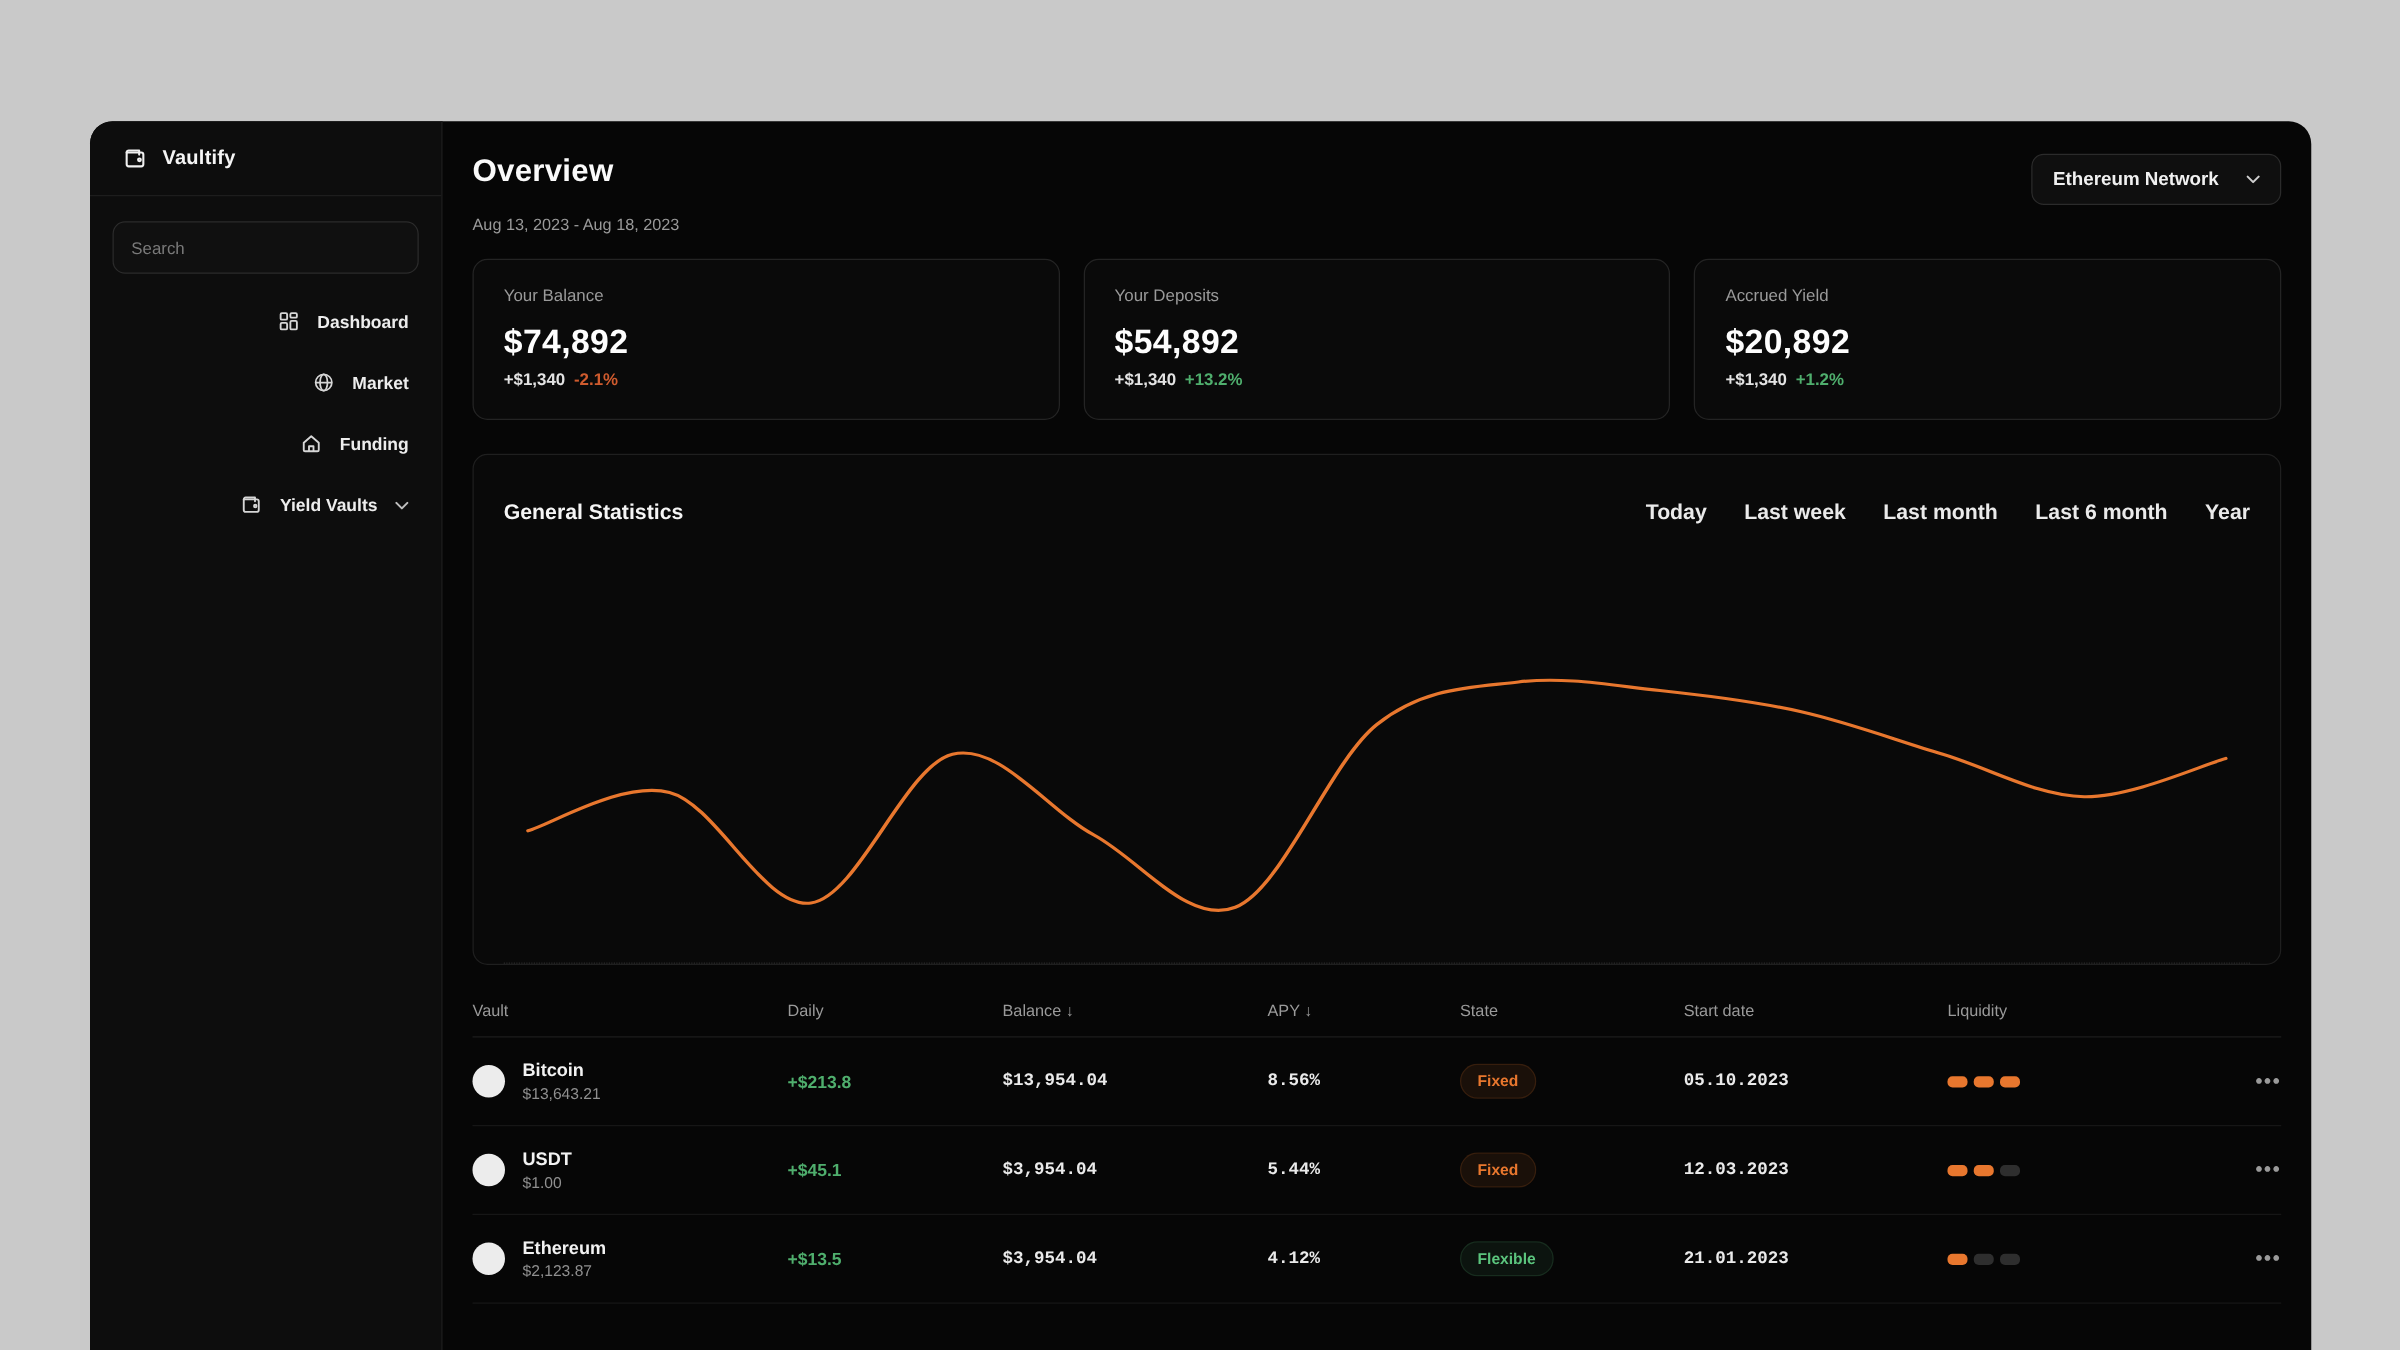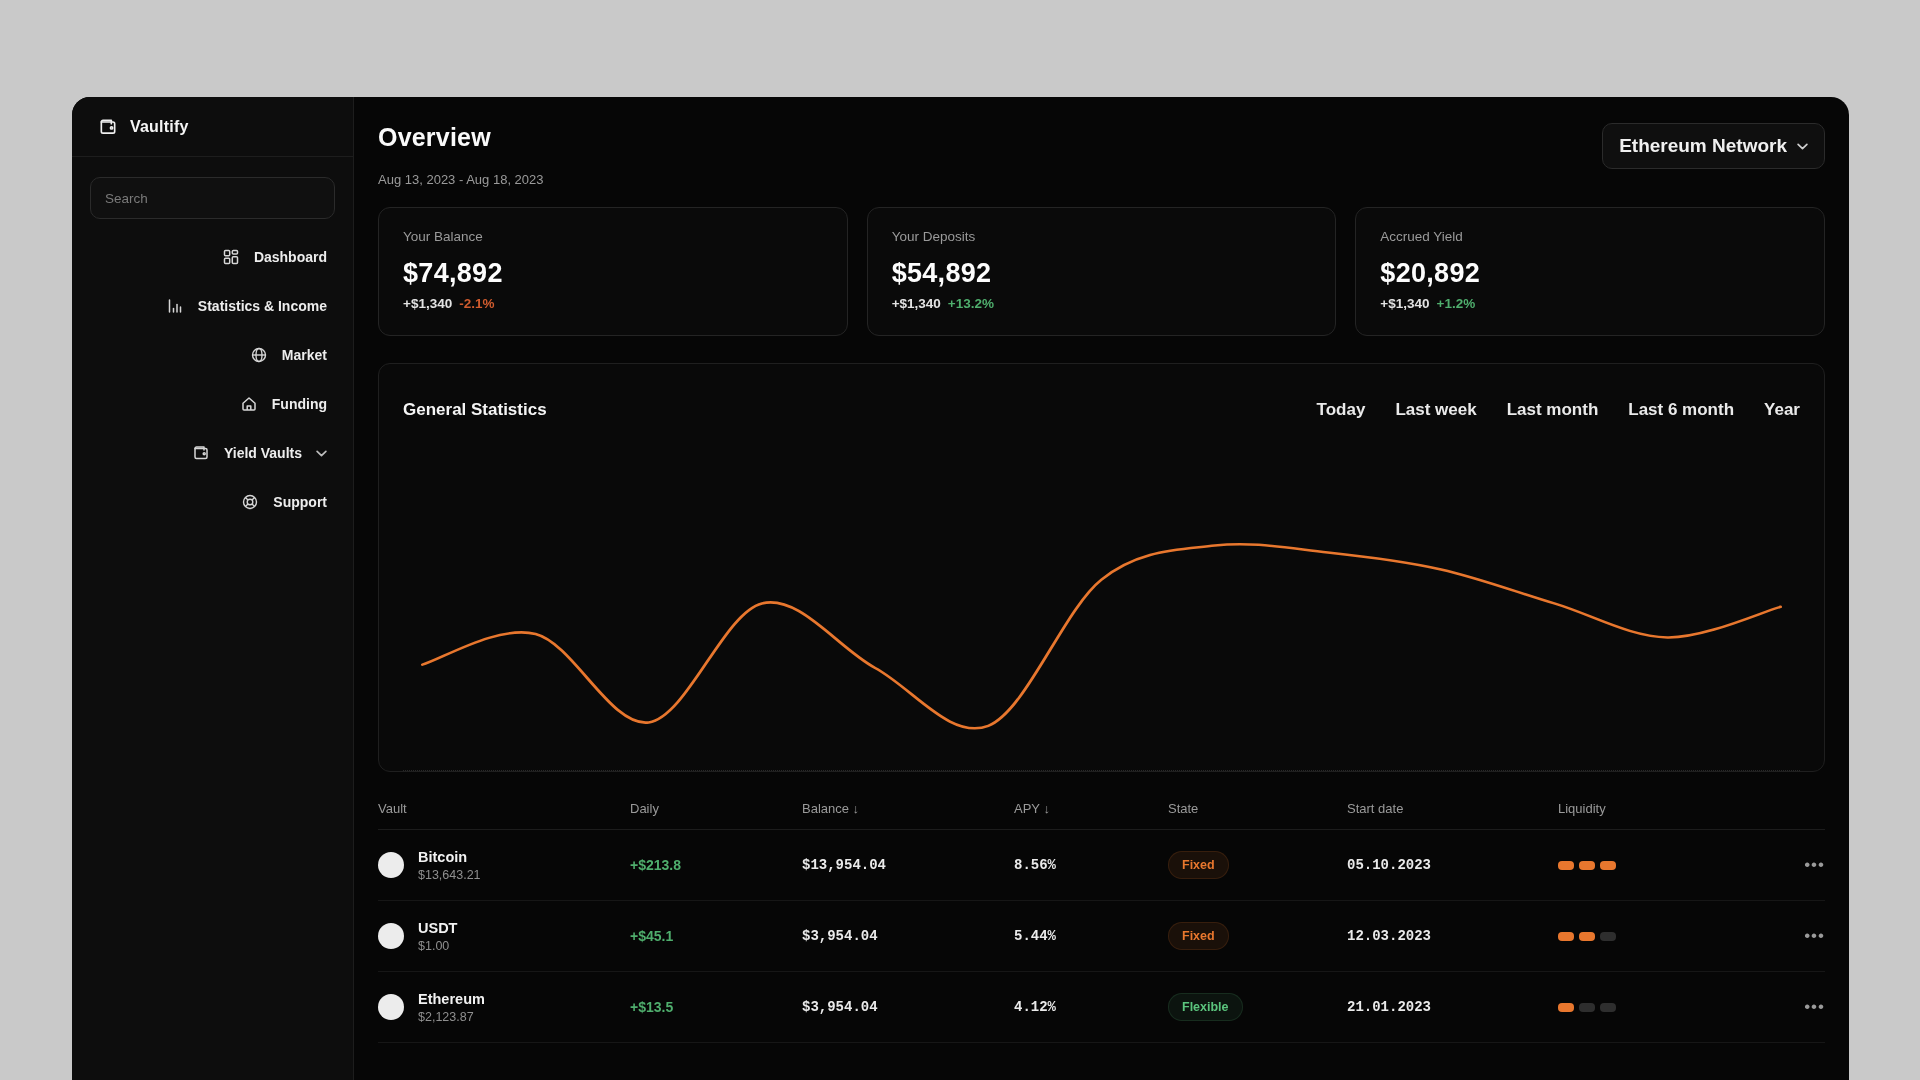--- a/index.html
+++ b/index.html
@@ -47,24 +47,24 @@
     color:#ededed; font-size:14px; font-weight:600;
   }
   .nav-item .nicon { width:18px; height:18px; color:#d6d6d6; display:flex; }
   .nav-item .chev { margin-left:auto; color:#bdbdbd; display:flex; }
   
   .main { flex:1; padding:26px 24px 0 24px; display:flex; flex-direction:column; }
   .topbar { display:flex; justify-content:space-between; align-items:flex-start; }
   .page-title { font-size:25px; font-weight:700; color:#fafafa; letter-spacing:.2px; }
   .date-range { margin-top:20px; font-size:13px; color:#9a9a9a; }
   .network-btn {
-    display:flex; align-items:center; gap:10px;
+    display:flex; align-items:center; gap:22px;
     background:#0f0f0f; border:1px solid #2b2b2b; border-radius:10px;
     padding:11px 16px; cursor:pointer;
-    color:#f0f0f0; font-size:19px; font-weight:700;
+    color:#f0f0f0; font-size:15px; font-weight:700;
     font-family:"Liberation Sans", sans-serif;
   }
   .network-btn svg { color:#cfcfcf; }
   
   .stats-grid { margin-top:20px; display:grid; grid-template-columns:repeat(3,1fr); gap:19px; }
   .stat-card {
     height:129px; background:#0a0a0a;
     border:1px solid #242424; border-radius:12px;
     padding:21px 24px;
   }
@@ -139,31 +139,20 @@
             <rect x="2.5" y="2.5" width="5.2" height="5.2" rx="1"></rect>
               <rect x="10.3" y="2.5" width="5.2" height="3.6" rx="1"></rect>
             <rect x="2.5" y="10.3" width="5.2" height="5.2" rx="1"></rect>
               <rect x="10.3" y="8.7" width="5.2" height="6.8" rx="1"></rect>
           </svg>
         </span>
         <span>Dashboard</span>
       </div>
       <div class="nav-item">
         <span class="nicon">
-          <svg width="18" height="18" viewBox="0 0 18 18" fill="none" stroke="currentColor" stroke-width="1.5" stroke-linecap="round">
-            <path d="M3.5 3v12"></path>
-              <path d="M7.5 15v-3.5"></path>
-              <path d="M11 15V7.5"></path>
-              <path d="M14.5 15v-5"></path>
-          </svg>
-        </span>
-        <span>Statistics &amp; Income</span>
-      </div>
-      <div class="nav-item">
-        <span class="nicon">
           <svg width="18" height="18" viewBox="0 0 18 18" fill="none" stroke="currentColor" stroke-width="1.4">
             <circle cx="9" cy="9" r="6.5"></circle>
               <ellipse cx="9" cy="9" rx="3" ry="6.5"></ellipse>
               <path d="M2.5 9h13"></path>
           </svg>
         </span>
         <span>Market</span>
       </div>
       <div class="nav-item">
         <span class="nicon">
@@ -181,30 +170,20 @@
             <path d="M3 4.5A1.5 1.5 0 0 1 4.5 3H12v3"></path>
               <circle cx="12.2" cy="9.8" r="1"></circle>
           </svg>
         </span>
         <span>Yield Vaults</span>
         <span class="chev">
           <svg width="11" height="7" viewBox="0 0 10 6" fill="none" stroke="currentColor" stroke-width="1.5" stroke-linecap="round" stroke-linejoin="round">
               <path d="M1 1l4 4 4-4"></path>
             </svg>
         </span>
-      </div>
-      <div class="nav-item">
-        <span class="nicon">
-          <svg width="18" height="18" viewBox="0 0 18 18" fill="none" stroke="currentColor" stroke-width="1.4">
-            <circle cx="9" cy="9" r="6.5"></circle>
-              <circle cx="9" cy="9" r="2.8"></circle>
-            <path d="M4.4 4.4l2.6 2.6M13.6 4.4l-2.6 2.6M13.6 13.6l-2.6-2.6M4.4 13.6l2.6-2.6"></path>
-          </svg>
-        </span>
-        <span>Support</span>
       </div>
     </nav>
   </aside>
 
   <main class="main">
 
     <div class="topbar">
       <div>
         <div class="page-title">Overview</div>
         <div class="date-range">Aug 13, 2023 - Aug 18, 2023</div>

